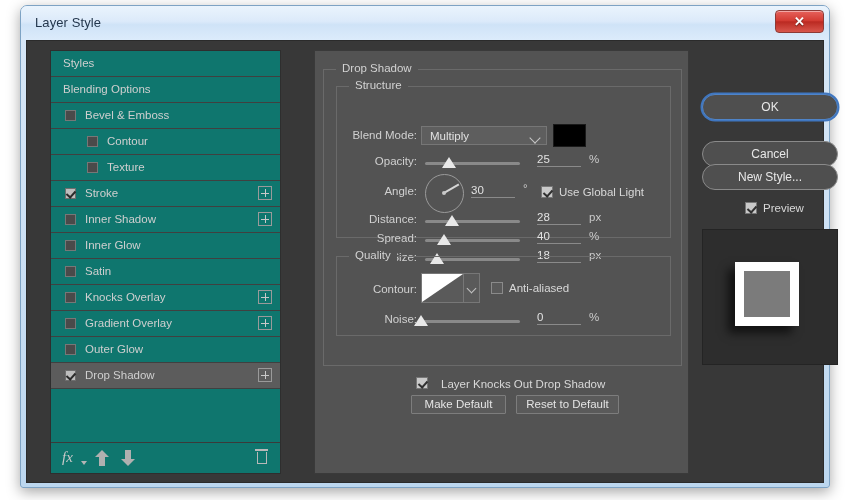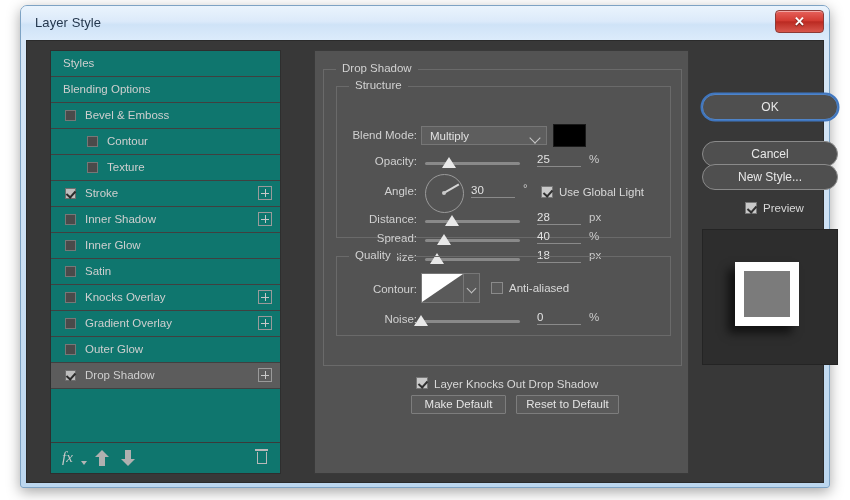--- a/index.html
+++ b/index.html
@@ -367,21 +367,21 @@
     box-sizing: border-box;
     font-size: 11.5px;
     color: #e4e4e4;
     text-align: center;
     cursor: pointer;
     border-radius: 1px;
   }
   #make-default  { left: 96px; top: 344px; width: 95px; height: 19px; line-height: 17px; }
   #reset-default { left: 201px; top: 344px; width: 103px; height: 19px; line-height: 17px; }
   #knockout-cb      { left: 101px; top: 326px; }
-  #knockout-caption { left: 119px; top: 327px; text-align: center; }
+  #knockout-caption { left: 126px; top: 327px; text-align: center; }
 
   
   #right-panel {
     position: absolute;
     left: 673px; top: 9px;
     width: 118px; height: 424px;
   }
   .round-btn {
     position: absolute;
     left: 2px;

